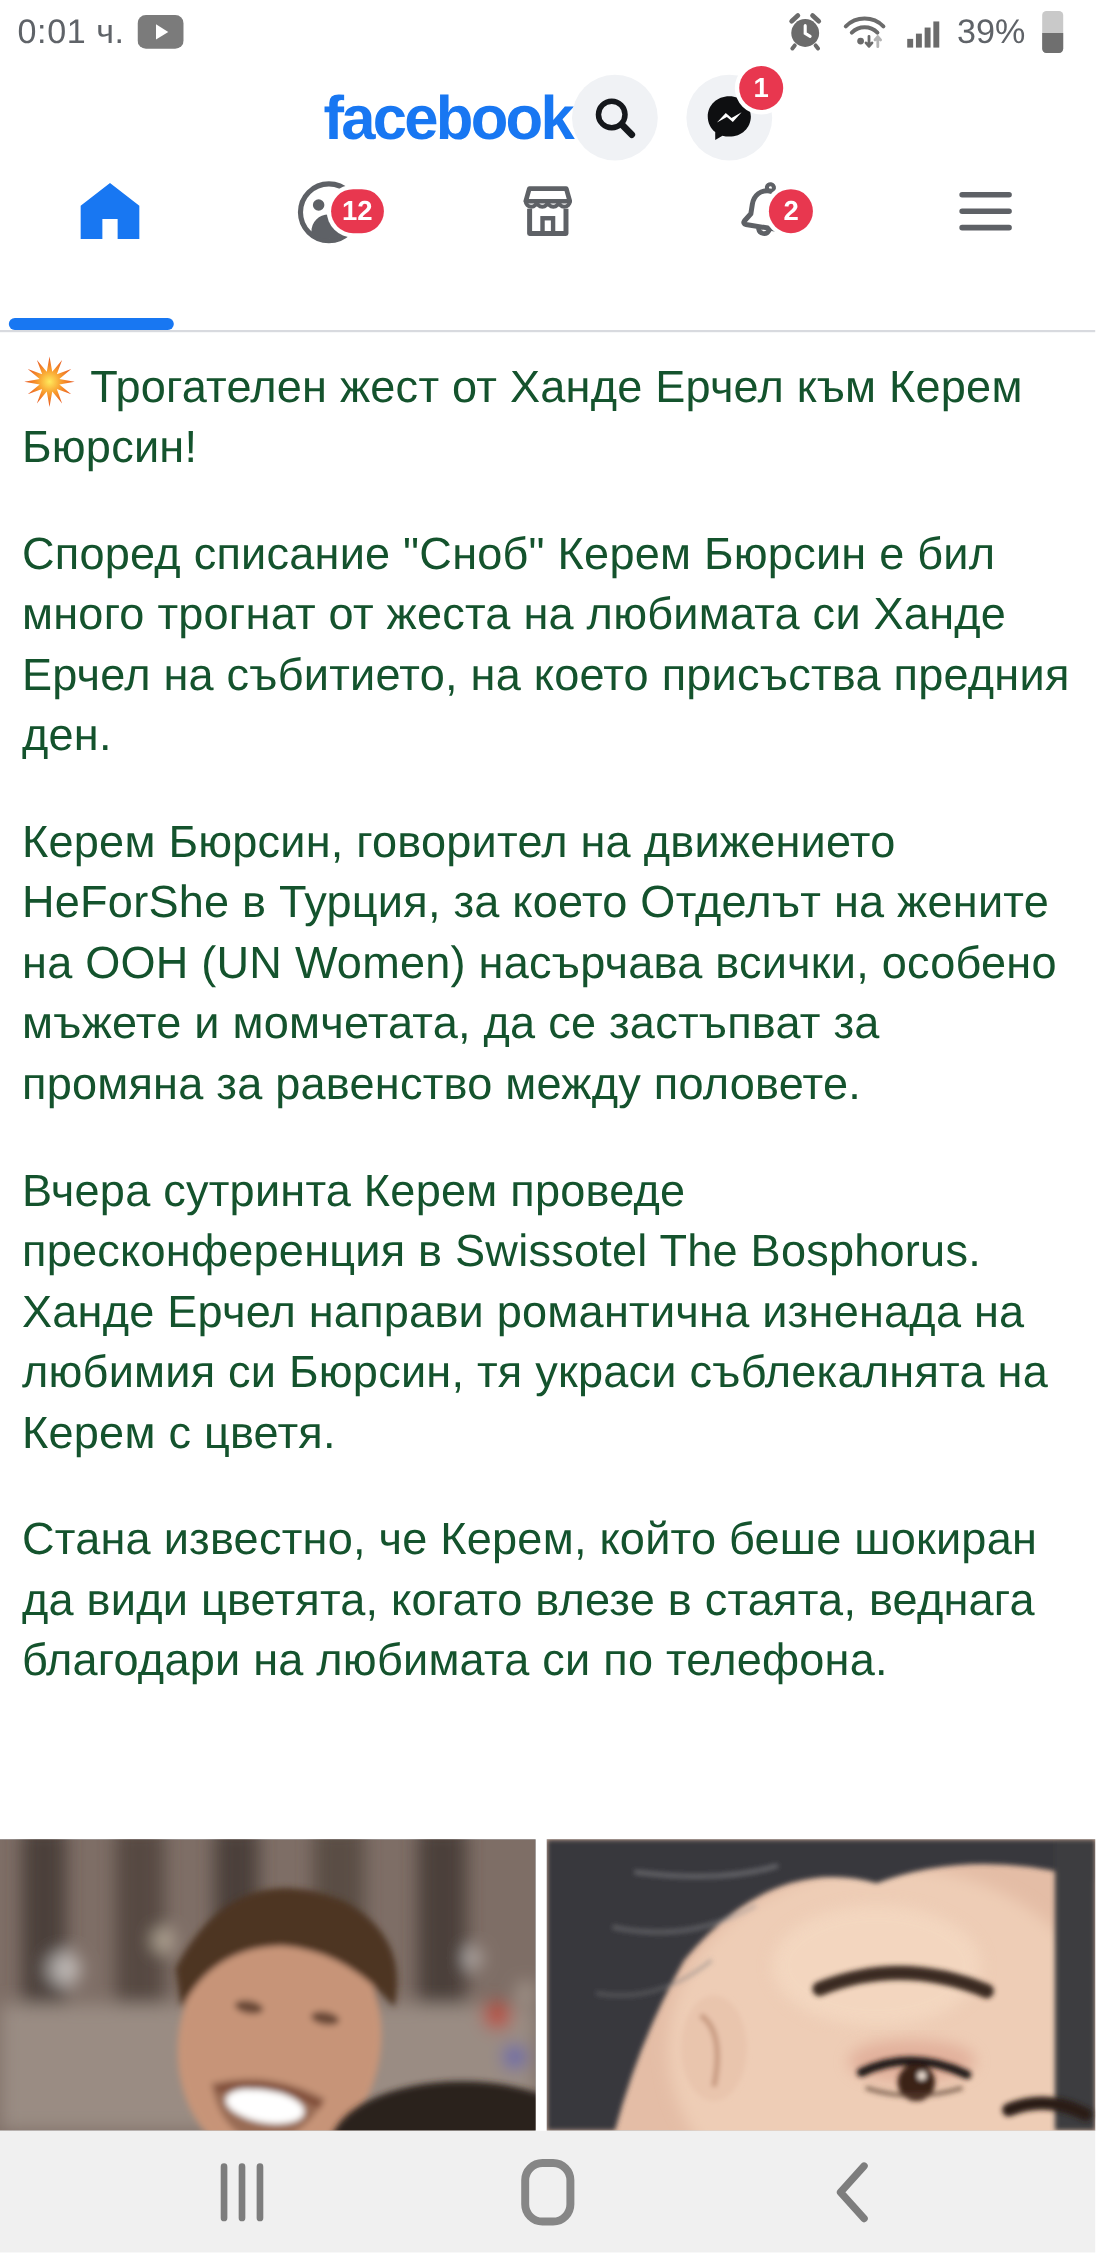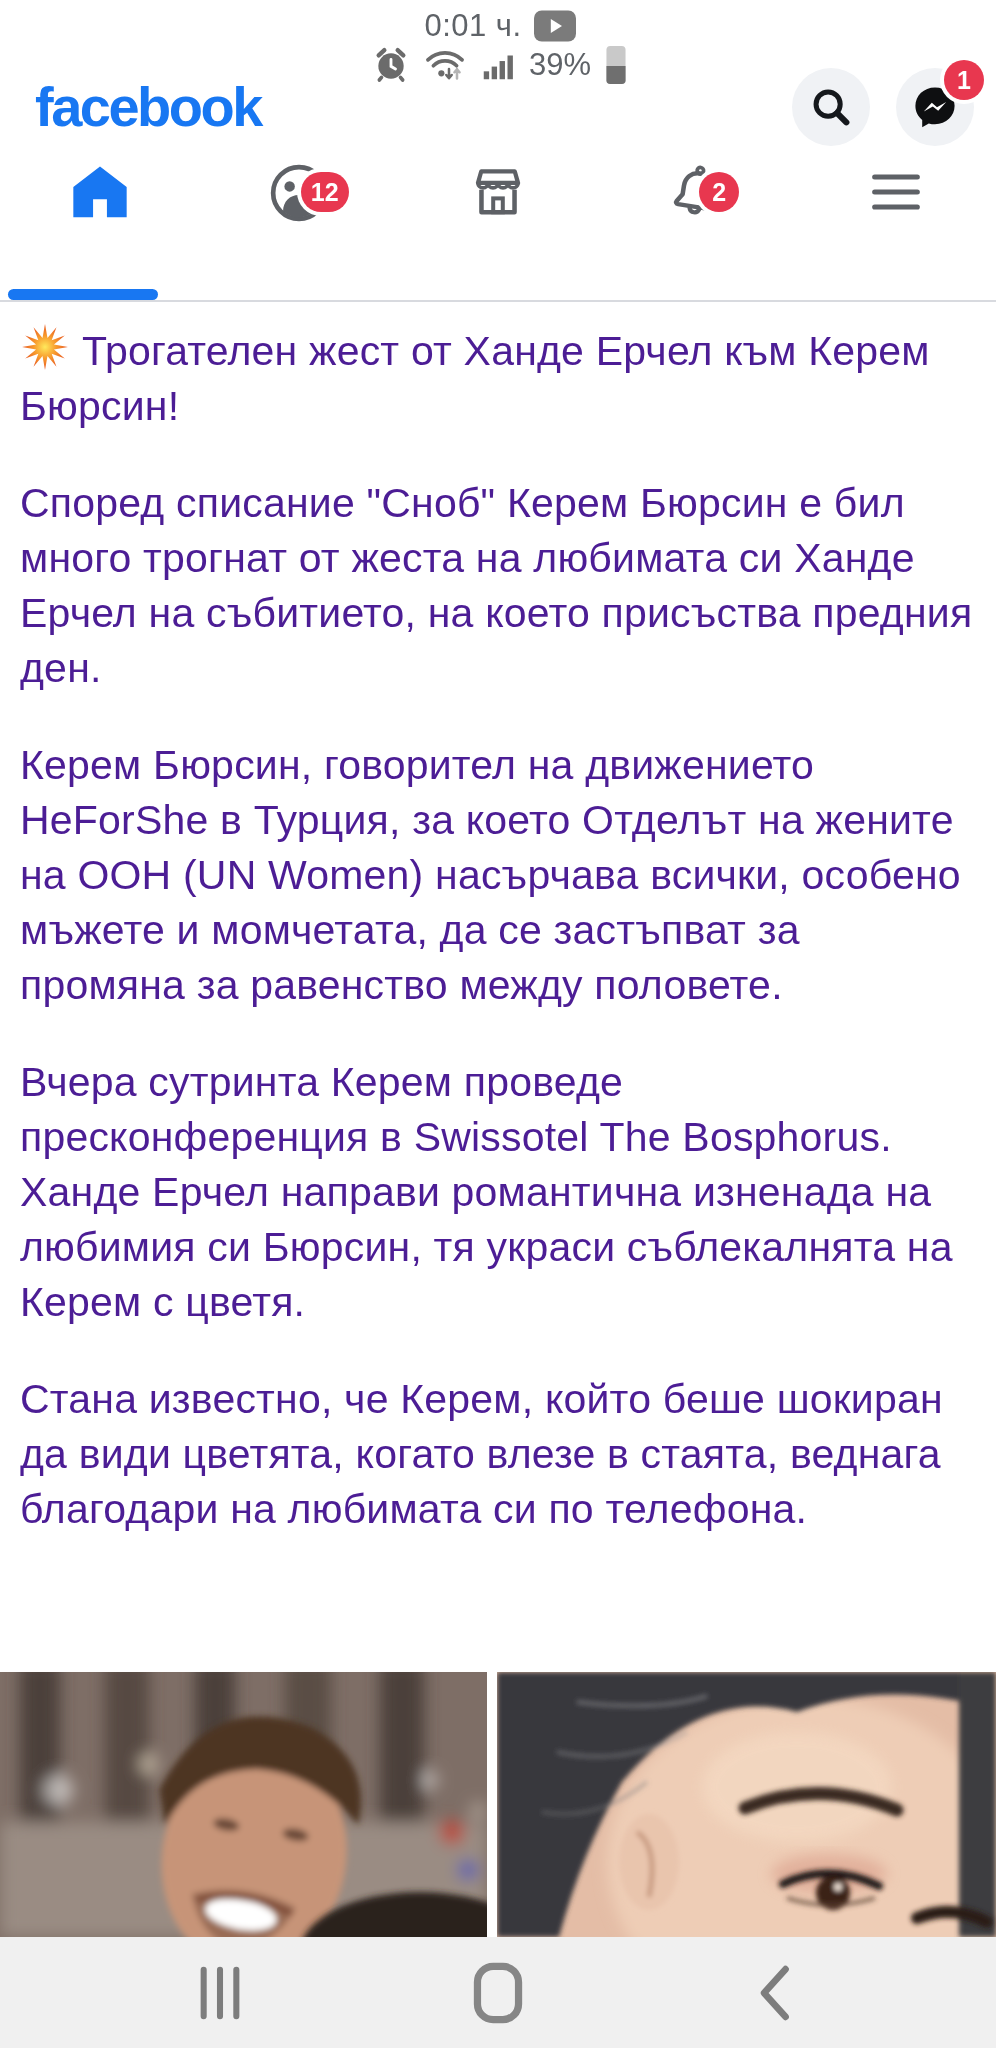--- a/index.html
+++ b/index.html
@@ -1,42 +1,42 @@
 <!DOCTYPE html>
 <html><head>
 <meta charset="utf-8">
 <style>
   * { margin:0; padding:0; box-sizing:border-box; }
   html,body { background:#ffffff; }
   body { font-family:"Liberation Sans", sans-serif; }
   .screen { position:relative; width:996px; height:2048px; background:#fff; overflow:hidden; margin:0 auto; }
 
   
-  .status-bar { height:50px; display:flex; justify-content:space-between; align-items:center; padding:8px 26px 0 30px;flex-direction:column; }
+  .status-bar { height:50px; display:flex; justify-content:space-between; align-items:center; padding:8px 26px 0 16px; }
   .sb-left, .sb-right { display:flex; align-items:center; gap:12px; }
   .sb-time { font-size:31px; color:#5f6368; letter-spacing:.5px; }
   .sb-pct { font-size:31px; color:#5f6368; }
   .sb-icon { display:block; }
 
   
-  .fb-header { height:110px; display:flex; justify-content:space-between; align-items:center; padding:4px 22px 0 35px; }
+  .fb-header { height:110px; display:flex; justify-content:center; align-items:center; padding:4px 22px 0 22px; }
   .fb-logo { font-size:56px; font-weight:bold; color:#1877f2; letter-spacing:-2.5px; line-height:1; }
   .header-actions { display:flex; gap:26px; }
   .circle-btn { position:relative; width:78px; height:78px; border-radius:50%; background:#f0f2f5; display:flex; align-items:center; justify-content:center; border:none; cursor:pointer; }
   .badge { background:#e8374f; color:#fff; font-weight:bold; border-radius:21px; min-width:40px; height:40px; display:flex; align-items:center; justify-content:center; font-size:25px; padding:0 10px; box-shadow:0 0 0 4px #fff; }
   .msgr-badge { position:absolute; top:-8px; right:-10px; }
 
   
   .tab-bar { position:relative; height:142px; display:flex; border-bottom:2px solid #d8dadf; }
   .tab { flex:1; position:relative; display:flex; justify-content:center; background:none; border:none; cursor:pointer; }
   .tab-badge { position:absolute; top:12px; left:50%; margin-left:2px; }
   .active-underline { position:absolute; left:8px; bottom:0px; width:150px; height:11px; background:#1877f2; border-radius:7px; }
 
   
-  .post { padding:20px 20px 0 20px; color:#4c1d95; }
+  .post { padding:20px 20px 0 20px; color:#14532d; }
   .post p { font-size:41px; line-height:55px; margin:0 0 42px 0; letter-spacing:.2px; }
   .burst-emoji { display:inline-block; width:50px; height:50px; vertical-align:-7px; margin-right:12px; }
 
   
   .photos { position:absolute; top:1672px; left:0; width:996px; height:265px; display:flex; }
   .photo { height:265px; overflow:hidden; background:#999; cursor:pointer; }
   .photo-left { width:487px; margin-right:10px; }
   .photo-right { width:499px; }
   .photo svg { display:block; }
 

